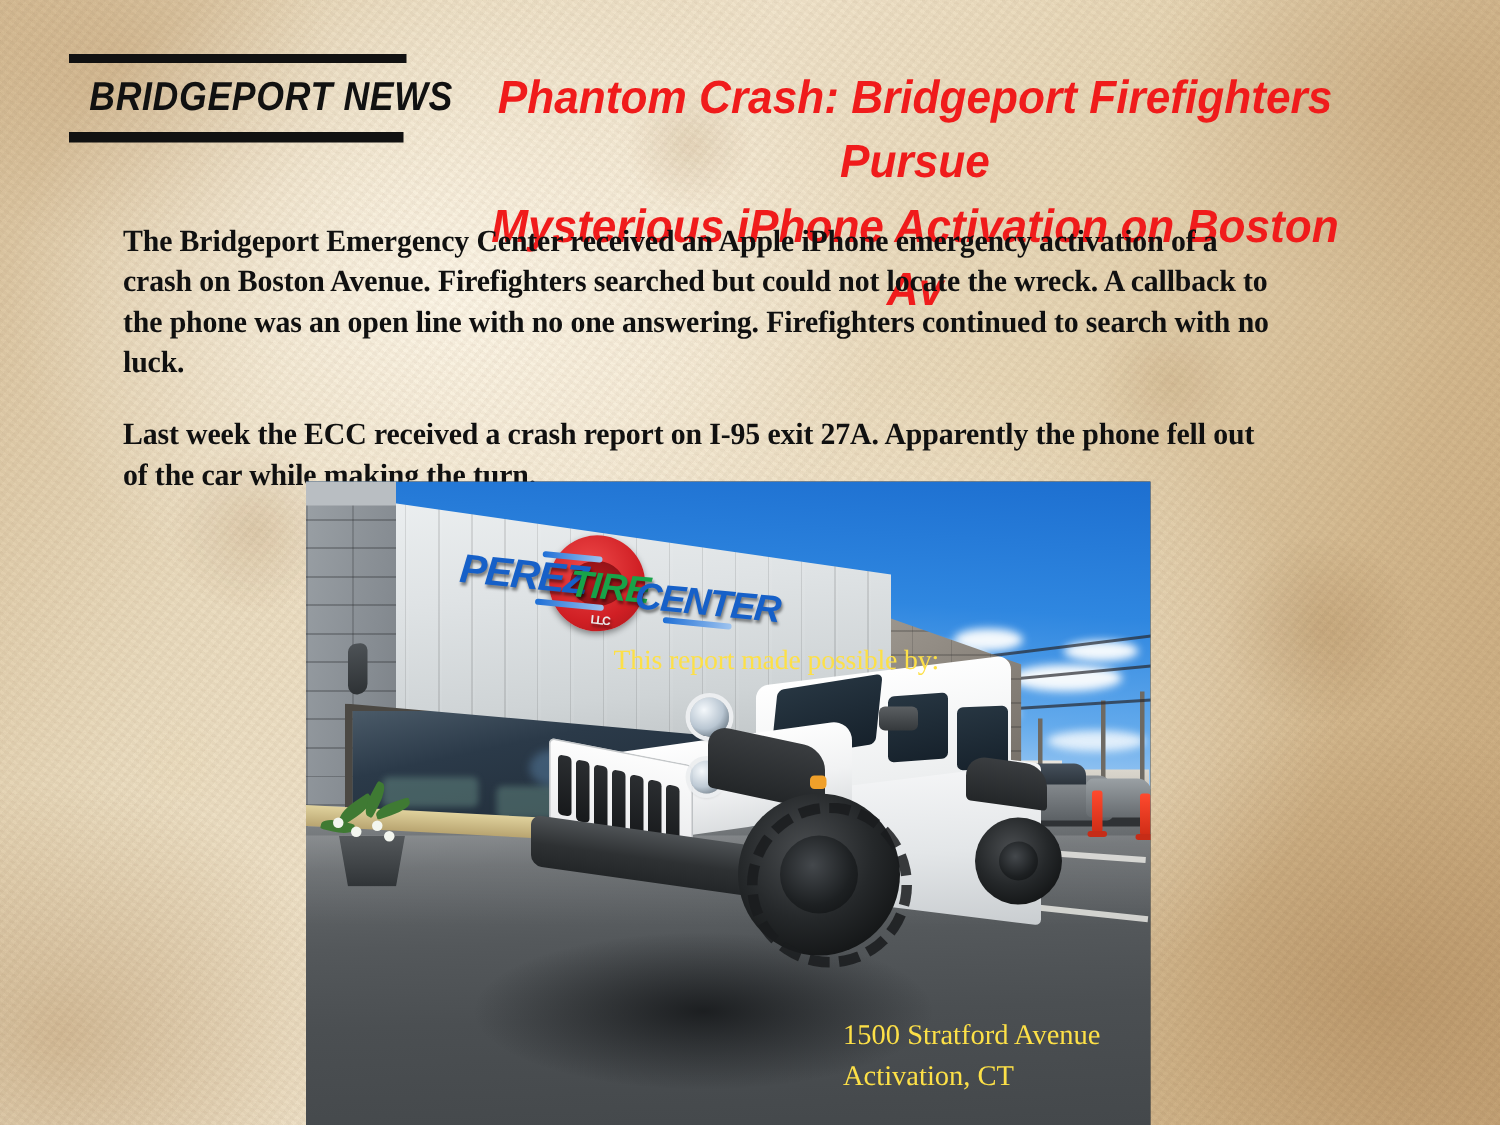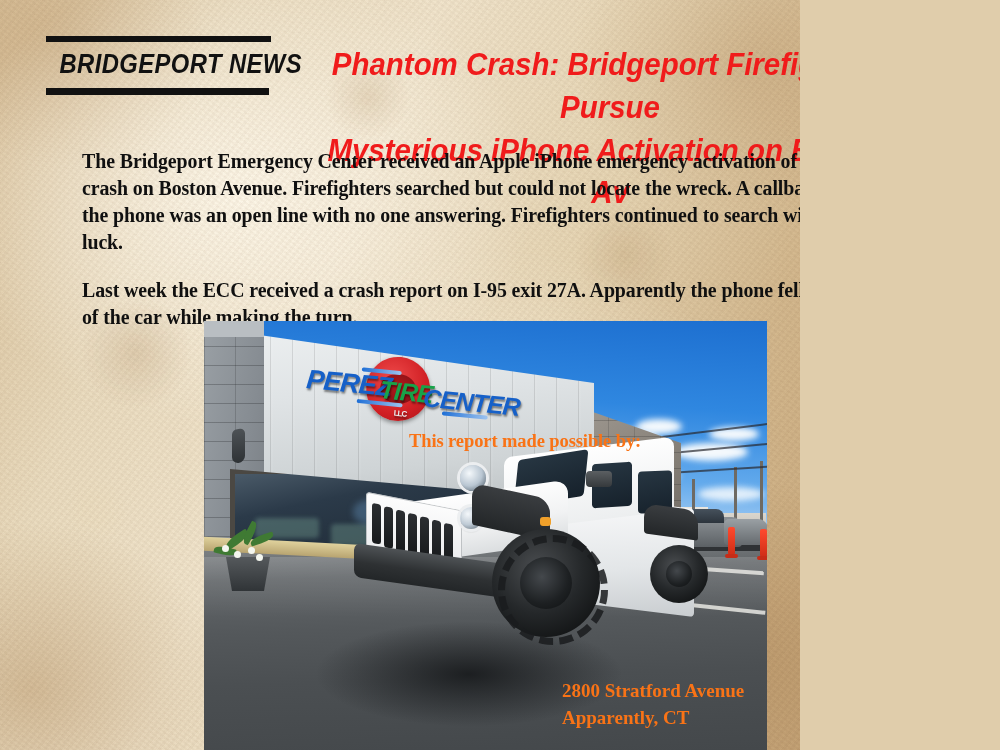--- a/index.html
+++ b/index.html
@@ -4,21 +4,21 @@
 <style>
   html,body{margin:0;padding:0;}
   body{
     width:1000px;height:750px;overflow:hidden;
     font-family:"Liberation Serif",serif;
     position:relative;
     background:#e0cdab;
   }
   
   #page{
-    position:absolute;inset:0;width:800px;height:750px;overflow:hidden;
+    position:absolute;inset:0;width:1000px;height:750px;overflow:hidden;
     background-color:#e6d6b8;
     background-image:
       radial-gradient(ellipse 420px 330px at 30% 26%, rgba(255,250,238,.85), rgba(255,250,238,0) 70%),
       radial-gradient(ellipse 380px 300px at 62% 62%, rgba(255,248,233,.55), rgba(255,248,233,0) 72%),
       radial-gradient(ellipse 300px 260px at 92% 88%, rgba(176,138,92,.55), rgba(176,138,92,0) 70%),
       radial-gradient(ellipse 280px 240px at 4% 92%, rgba(181,144,98,.45), rgba(181,144,98,0) 70%),
       radial-gradient(ellipse 260px 220px at 95% 8%, rgba(186,150,104,.40), rgba(186,150,104,0) 72%),
       radial-gradient(ellipse 200px 170px at 8% 6%, rgba(188,152,106,.35), rgba(188,152,106,0) 72%),
       linear-gradient(112deg,#d8c09a 0%,#eadcc0 22%,#f0e4cc 40%,#e6d5b4 62%,#d3b88e 82%,#c8a87c 100%);
   }
@@ -208,21 +208,21 @@
   
   .suv{position:absolute;border-radius:5px 10px 4px 4px;}
   .cone{position:absolute;width:7px;background:linear-gradient(180deg,#ff4a2e,#cf2d16);border-radius:2px;}
   .cone-base{position:absolute;width:13px;height:4px;background:#c62c17;border-radius:2px;}
   .pole{position:absolute;width:3px;background:#6e6a63;}
   .wire{position:absolute;height:1.6px;background:rgba(40,40,45,.7);transform-origin:left center;}
   .bldg-far{position:absolute;background:linear-gradient(180deg,#e9e6df,#c7c3bb);}
 
   
   .ov{
-    position:absolute;font-family:"Liberation Serif",serif;font-weight:700;color:#f97316;
+    position:absolute;font-family:"Liberation Serif",serif;font-weight:400;color:#fde047;
   }
   #sponsor-line{left:205px;top:110px;font-size:18.5px;letter-spacing:-.1px;white-space:nowrap;}
   #addr{left:358px;top:357px;font-size:19px;line-height:1.42;}
 </style>
 </head>
 <body>
 
 <div id="page">
   <div id="grain"></div>
   <div id="mottle"></div>
@@ -350,17 +350,17 @@
         <div class="tread" style="left:6px;top:6px;width:96px;height:96px;"></div>
         <div class="rim" style="left:28px;top:28px;width:52px;height:52px;"></div>
       </div>
       <div class="tire" style="left:296px;top:104px;width:58px;height:58px;">
         <div class="rim" style="left:16px;top:16px;width:26px;height:26px;"></div>
       </div>
     </div>
 
     <div class="ov" id="sponsor-line">This report made possible by:</div>
     <div class="ov" id="addr">
-      <div>2800 Stratford Avenue</div>
-      <div>Apparently, CT</div>
+      <div>1500 Stratford Avenue</div>
+      <div>Activation, CT</div>
     </div>
   </div>
 </div>
 
 </body></html>

